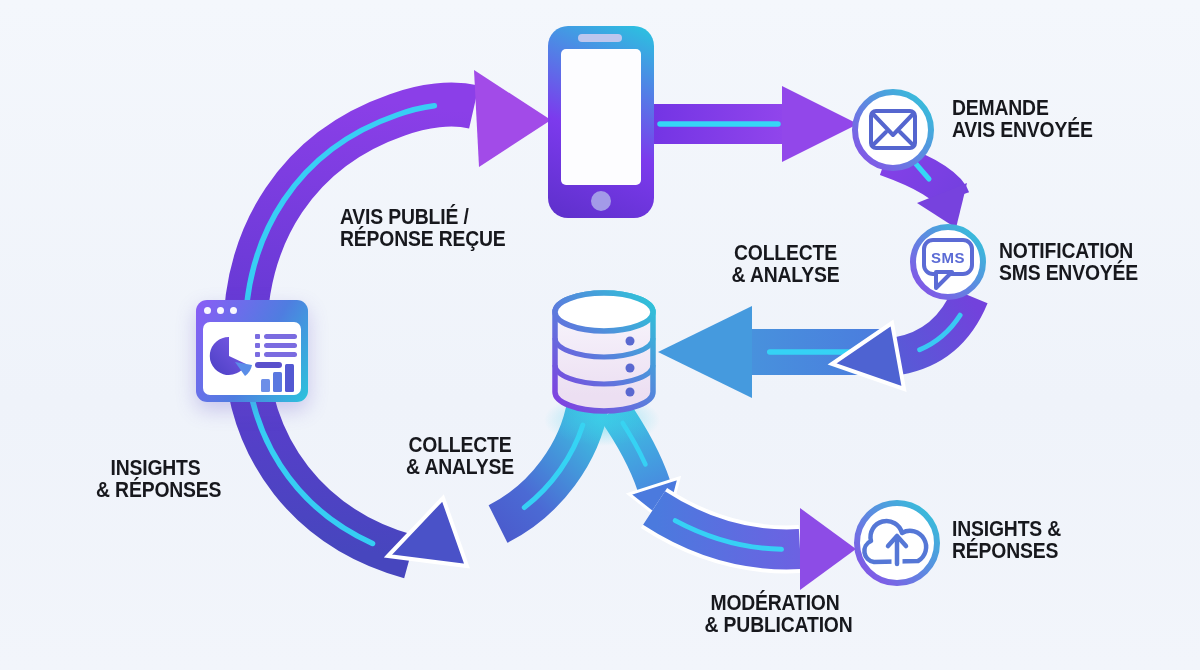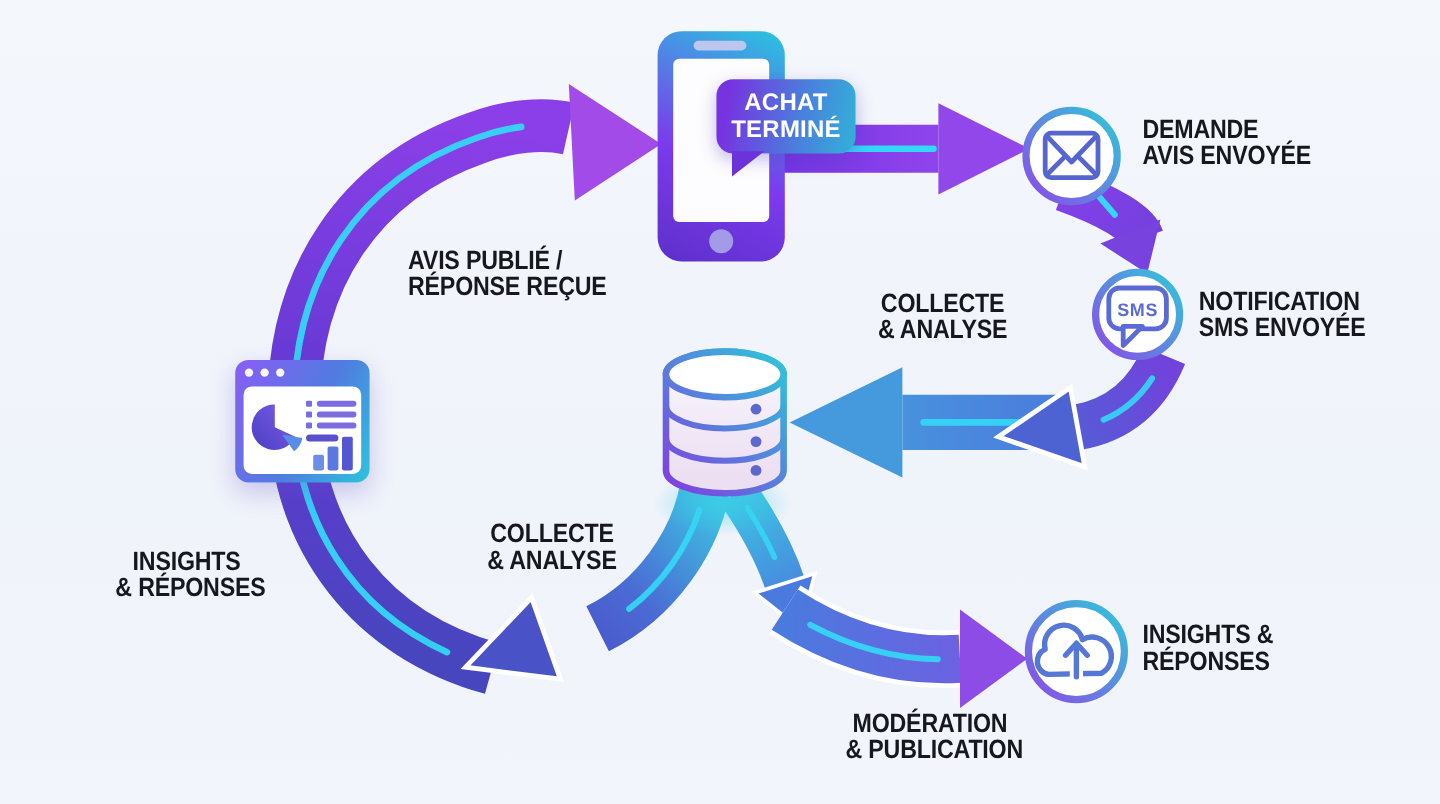--- a/index.html
+++ b/index.html
@@ -197,25 +197,20 @@
   </g>
 
   <g>
     <rect x="548" y="26" width="106" height="192" rx="20" fill="url(#gPhoneBody)"></rect>
     <rect x="561" y="49" width="80" height="136" rx="5" fill="#fdfdff"></rect>
     <rect x="578" y="34" width="44" height="8" rx="4" fill="#bcc6ee"></rect>
     <circle cx="601" cy="201" r="10" fill="#a39ae8"></circle>
   </g>
 </svg>
 
-<div class="bubble">
-  <span>ACHAT</span>
-  <span>TERMINÉ</span>
-  <div class="tail"></div>
-</div>
 
 <div class="dashboard">
   <div class="dots">
         <i></i>
         <i></i>
         <i></i>
       </div>
   <div class="panel">
     <svg width="98" height="73" viewBox="0 0 98 73">
       <defs>

